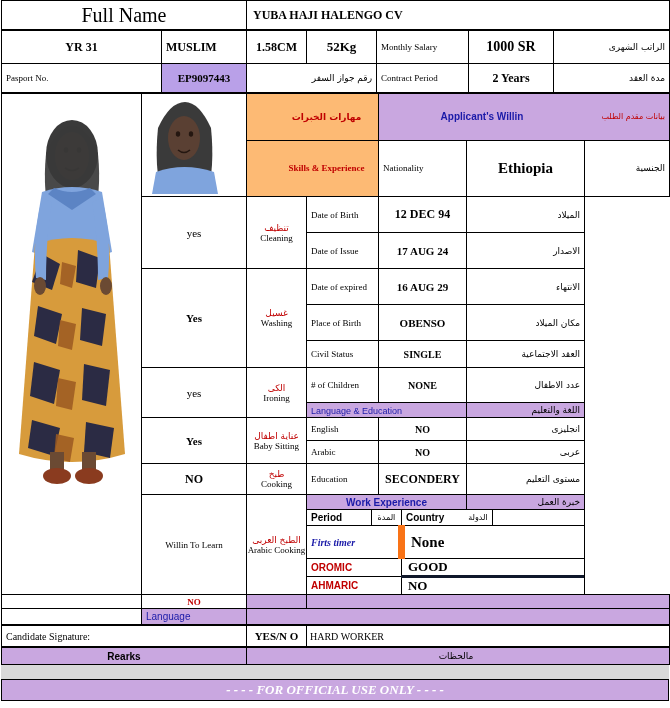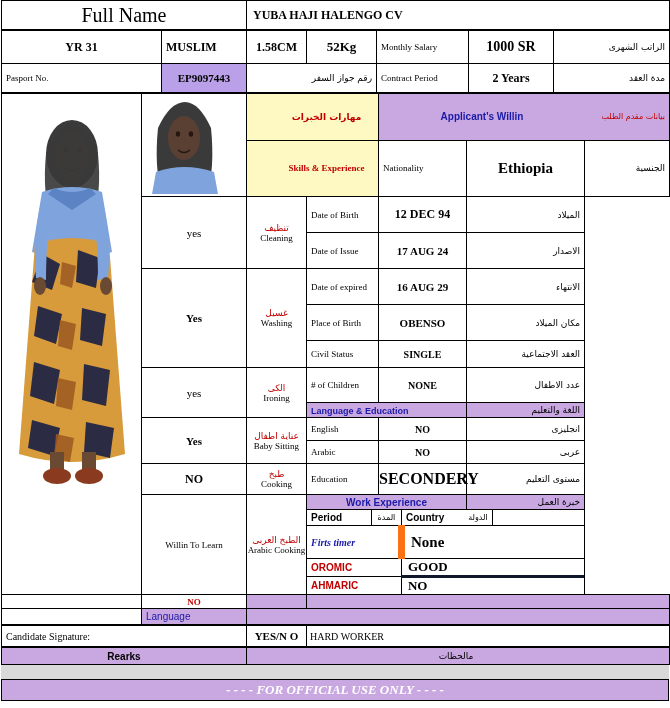--- a/index.html
+++ b/index.html
@@ -45,21 +45,21 @@
     position:relative;
     overflow:hidden;
   }
   .photo-head {
     width:85px; height:100px;
     background:#ffffff;
     position:relative;
     overflow:hidden;
   }
 
-  .skills-hdr { background:#fef9c3; text-align:center; font-weight:bold; font-size:9px;padding-left:28px; }
+  .skills-hdr { background:#fdba74; text-align:center; font-weight:bold; font-size:9px;padding-left:28px; }
   .purple { background:#c9a7e0; }
 
   .official {
     background:#c9a7e0; color:#fff; text-align:center;
     font-weight:bold; font-style:italic; font-size:13px; height:20px;
     font-family:"Liberation Serif", serif;
   }
   .graybar { background:#d9d9d9; height:14px; }
 
   .ep {
@@ -261,21 +261,21 @@
         <div class="arr">الكى</div>
         <div>Ironing</div>
       </td>
       <td class="pad sm" style="height:30px"># of Children</td>
       <td class="b c" style="font-size:10px">NONE</td>
       <td class="ar">عدد الاطفال</td>
     </tr>
 
     <tr>
       <td colspan="2" class="purple" style="height:14px">
-        <span style="color:#1a1aa8;font-weight:bold;font-size:9px;padding-left:4px;font-family:'Liberation Sans',sans-serif">Language &amp; Education</span>
+        <span style="color:#1a1aa8;font-weight:normal;font-size:9px;padding-left:4px;font-family:'Liberation Sans',sans-serif">Language &amp; Education</span>
       </td>
       <td class="purple ar">اللغة والتعليم</td>
     </tr>
 
     <tr>
       <td rowspan="2" class="c b" style="height:36px;font-size:11px">Yes</td>
       <td rowspan="2" class="c sm">
         <div class="arr">عناية اطفال</div>
         <div>Baby Sitting</div>
       </td>
@@ -290,21 +290,21 @@
       <td class="ar">عربى</td>
     </tr>
 
     <tr>
       <td class="c b" style="height:30px;font-size:12px">NO</td>
       <td class="c sm">
         <div class="arr">طبخ</div>
         <div>Cooking</div>
       </td>
       <td class="pad sm" style="height:20px">Education</td>
-      <td class="b c" style="font-size:16px">SECONDERY</td>
+      <td class="b c" style="font-size:12px">SECONDERY</td>
       <td class="ar">مستوى التعليم</td>
     </tr>
 
     <tr>
       <td rowspan="2" class="c sm" style="height:62px;padding:2px">Willin To Learn</td>
       <td rowspan="2" class="c sm">
         <div class="arr">الطبخ العربى</div>
         <div>Arabic Cooking</div>
       </td>
       <td colspan="2" class="purple" style="height:14px;text-align:center">

